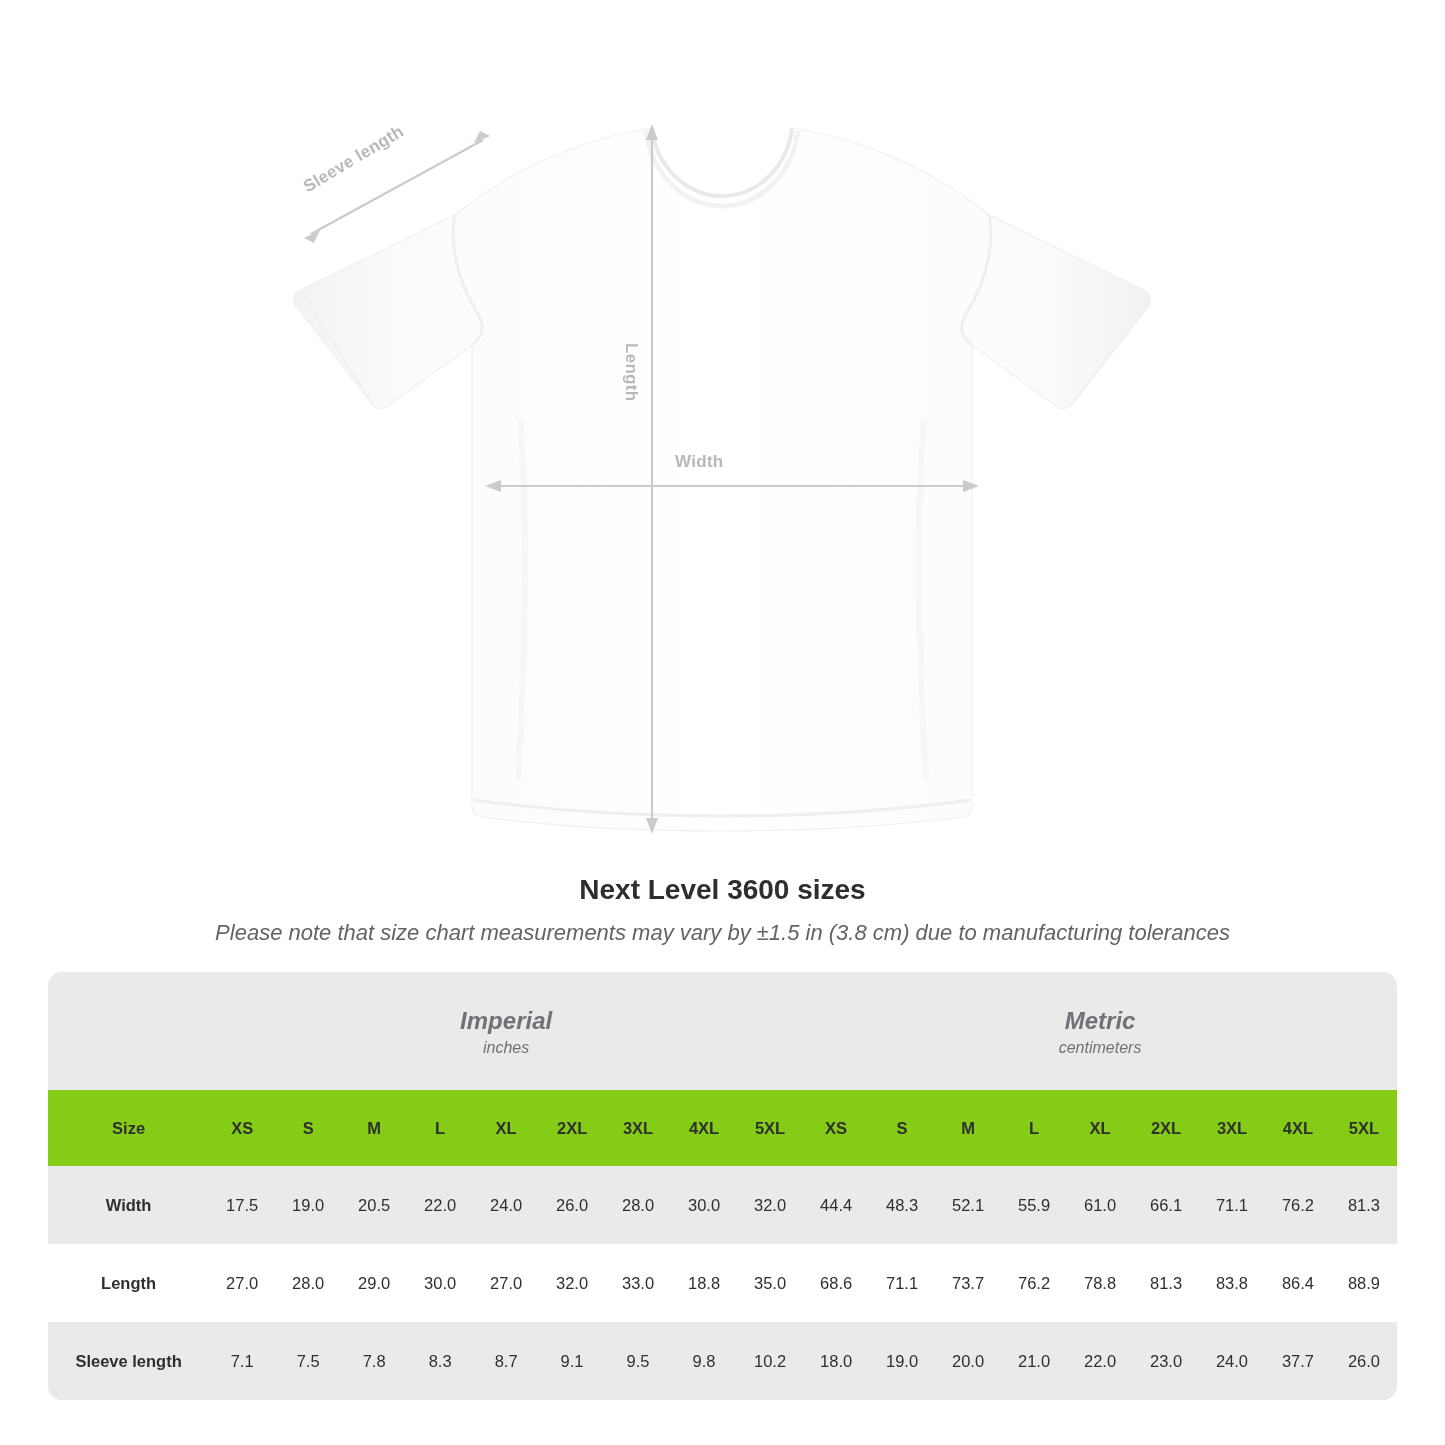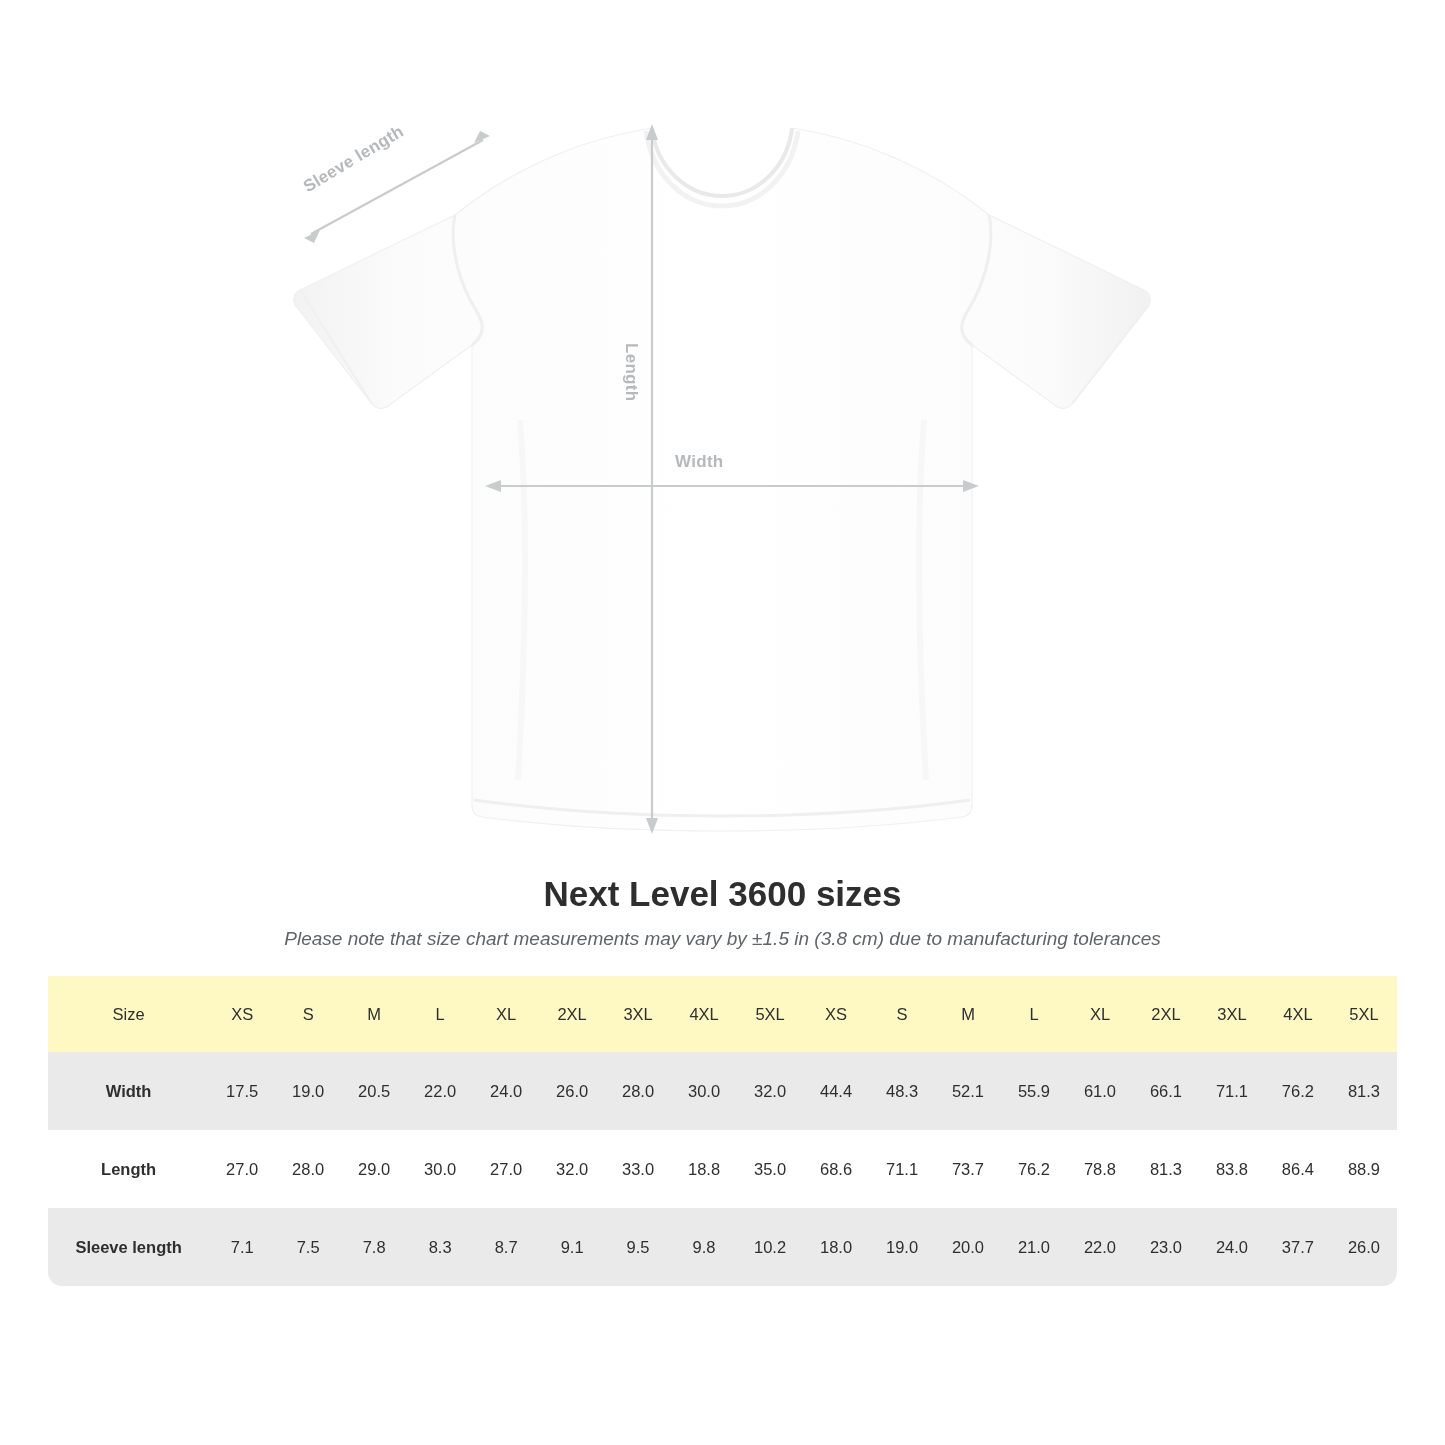--- a/index.html
+++ b/index.html
@@ -54,27 +54,27 @@
     transform-origin: left top;
     color: #b6b9bb;
   }
 
   
   .title-block {
     text-align: center;
     margin-top: 14px;
   }
   .chart-title {
-    font-size: 35px;
+    font-size: 28px;
     font-weight: bold;
     color: #2e2e2e;
     margin: 0;
   }
   .chart-note {
-    font-size: 19px;
+    font-size: 22px;
     font-style: italic;
     color: #5f6468;
     margin: 14px 0 0 0;
   }
 
   
   .table-wrap {
     margin: 26px 48px 0 48px;
   }
   table.size-table {
@@ -104,22 +104,22 @@
     line-height: 1.25;
   }
   .unit-sub {
     font-size: 16px;
     font-style: italic;
     color: #6f7276;
     padding-top: 3px;
   }
   .head-row td {
     height: 76px;
-    font-weight: normal;
-    background: #fef9c3;
+    font-weight: bold;
+    background: #84cc16;
   }
   .row-band td {
     height: 78px;
     background: #eaeaea;
   }
   .row-plain td {
     height: 78px;
     background: #ffffff;
   }
   .rowlabel {
@@ -234,20 +234,31 @@
         <col class="col-val">
         <col class="col-val">
         <col class="col-val">
       <col class="col-val">
         <col class="col-val">
         <col class="col-val">
         <col class="col-val">
     </colgroup>
     <tbody>
 
+      <tr>
+        <td class="unit-cell first"></td>
+        <td class="unit-cell" colspan="9">
+          <div class="unit-name">Imperial</div>
+          <div class="unit-sub">inches</div>
+        </td>
+        <td class="unit-cell last" colspan="9">
+          <div class="unit-name">Metric</div>
+          <div class="unit-sub">centimeters</div>
+        </td>
+      </tr>
 
       <tr class="head-row">
         <td class="rowlabel">Size</td>
         <td>XS</td>
         <td>S</td>
         <td>M</td>
         <td>L</td>
         <td>XL</td>
         <td>2XL</td>
         <td>3XL</td>

